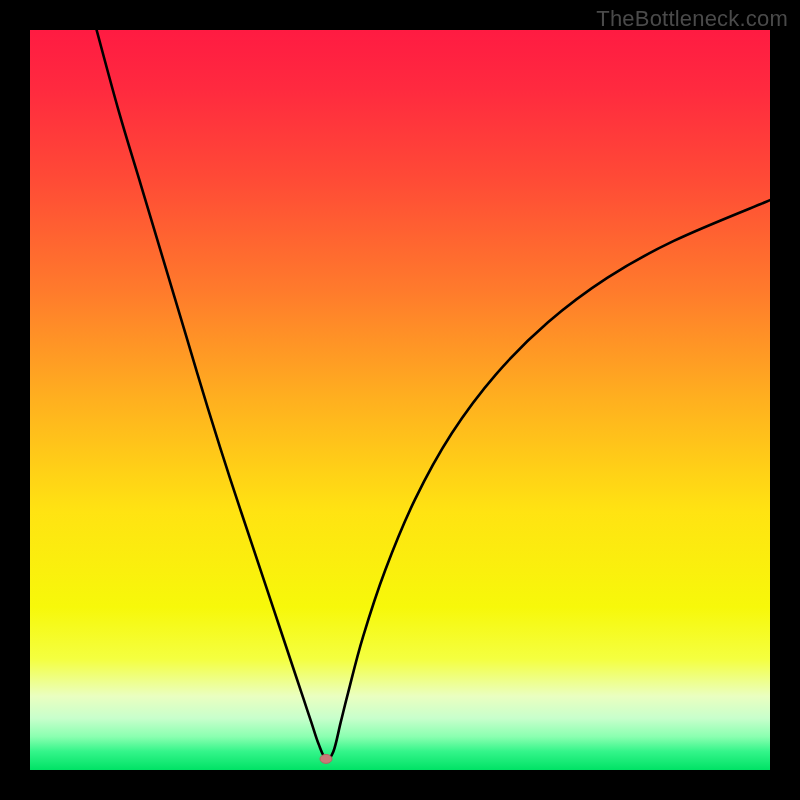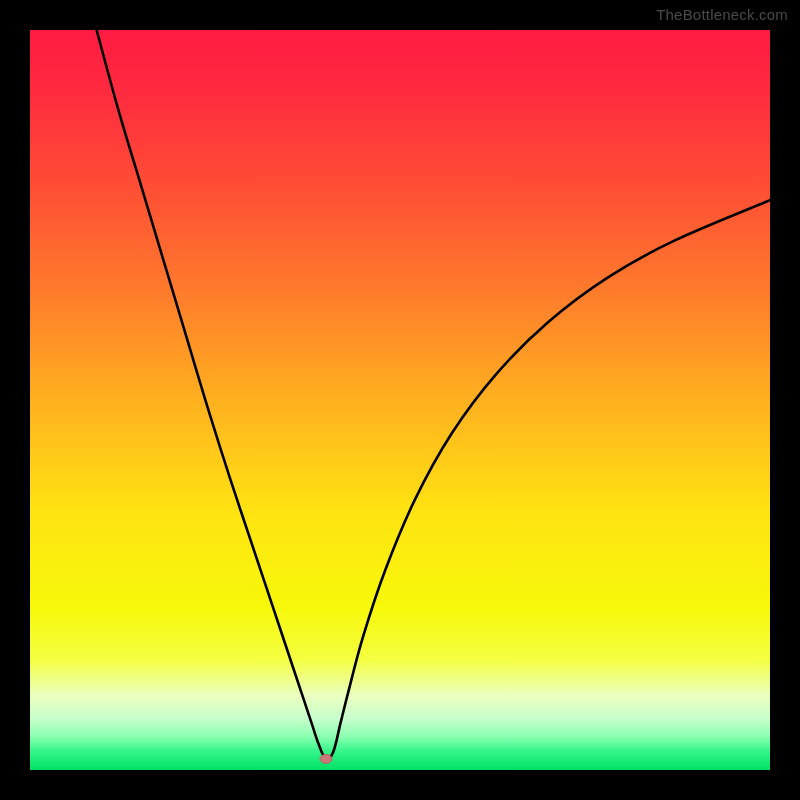--- a/index.html
+++ b/index.html
@@ -24,21 +24,21 @@
     left: 0;
     top: 0;
     width: 740px;
     height: 740px;
   }
   .watermark {
     position: absolute;
     top: 6px;
     right: 12px;
     color: #4a4a4a;
-    font-size: 15px;
+    font-size: 22px;
     font-weight: 500;
     letter-spacing: 0.2px;
     user-select: none;
   }
 </style>
 </head>
 <body>
 
 <div class="frame">
   <svg class="plot-area" viewBox="0 0 740 740" preserveAspectRatio="none">

